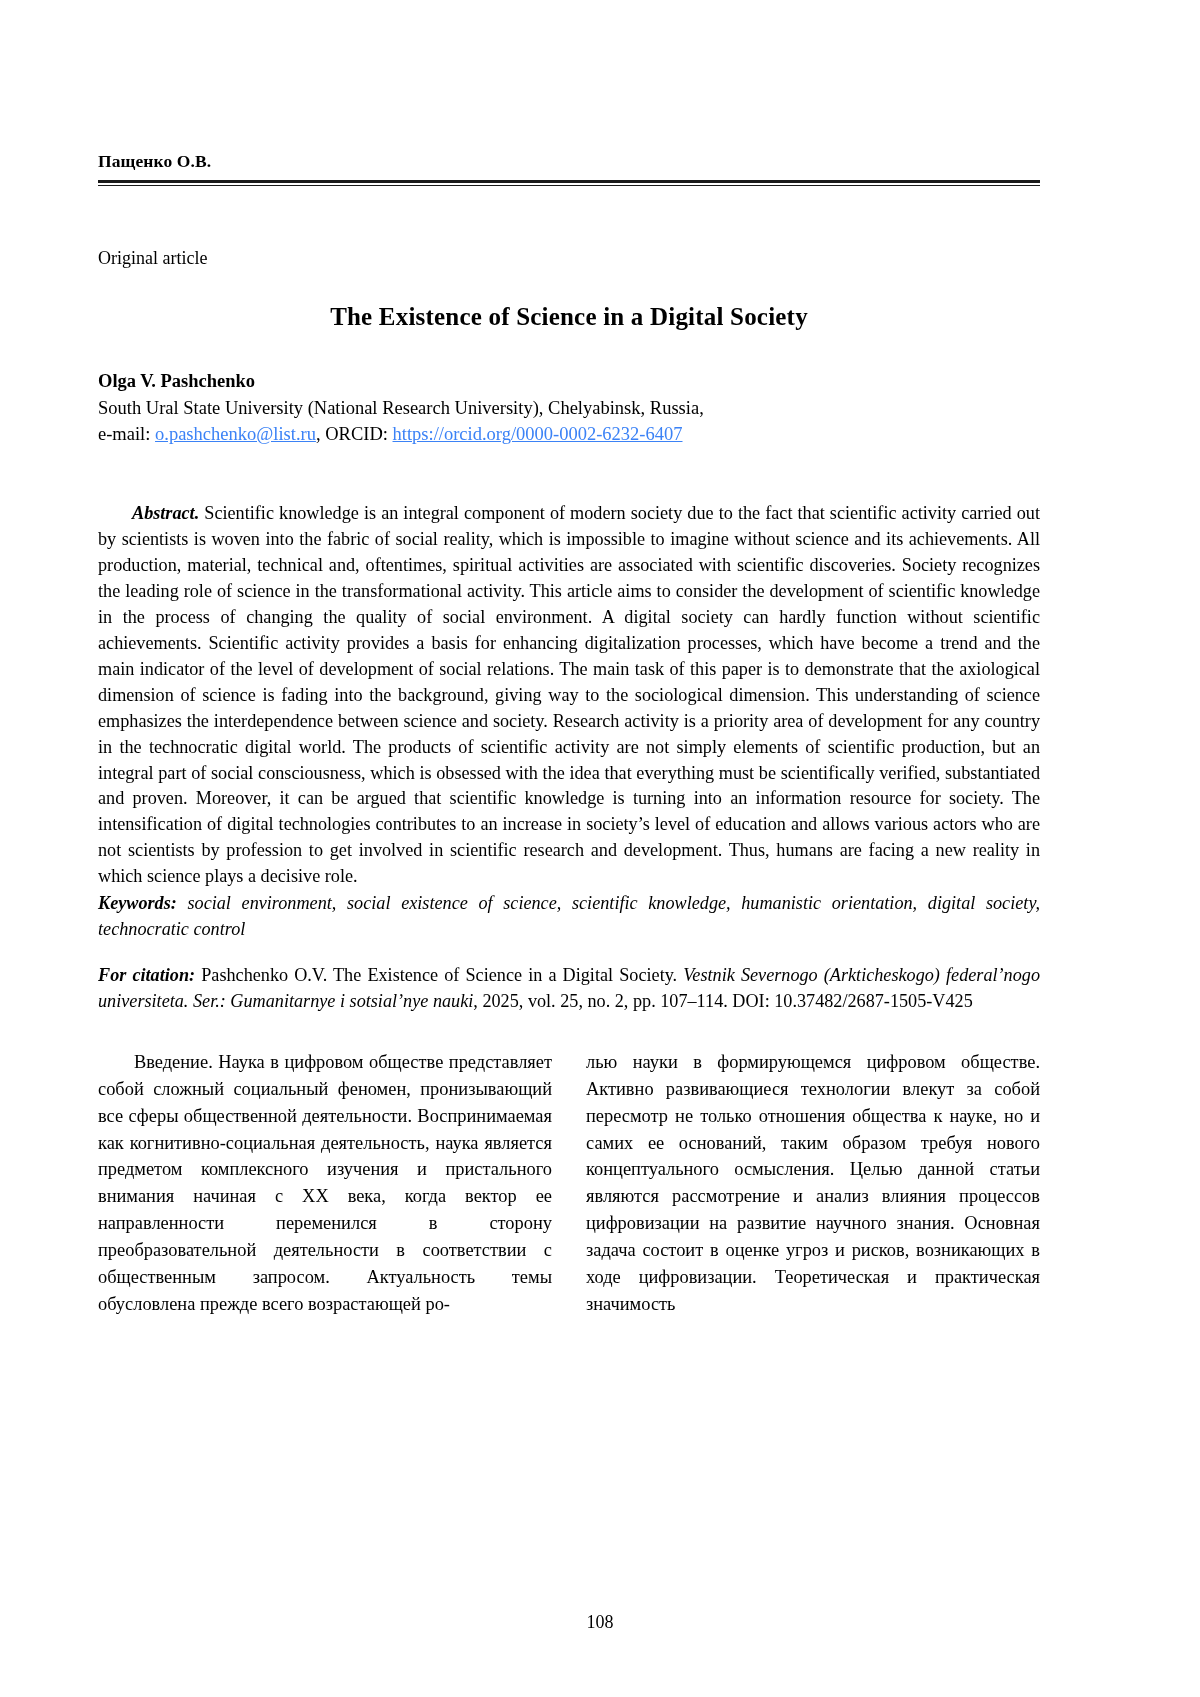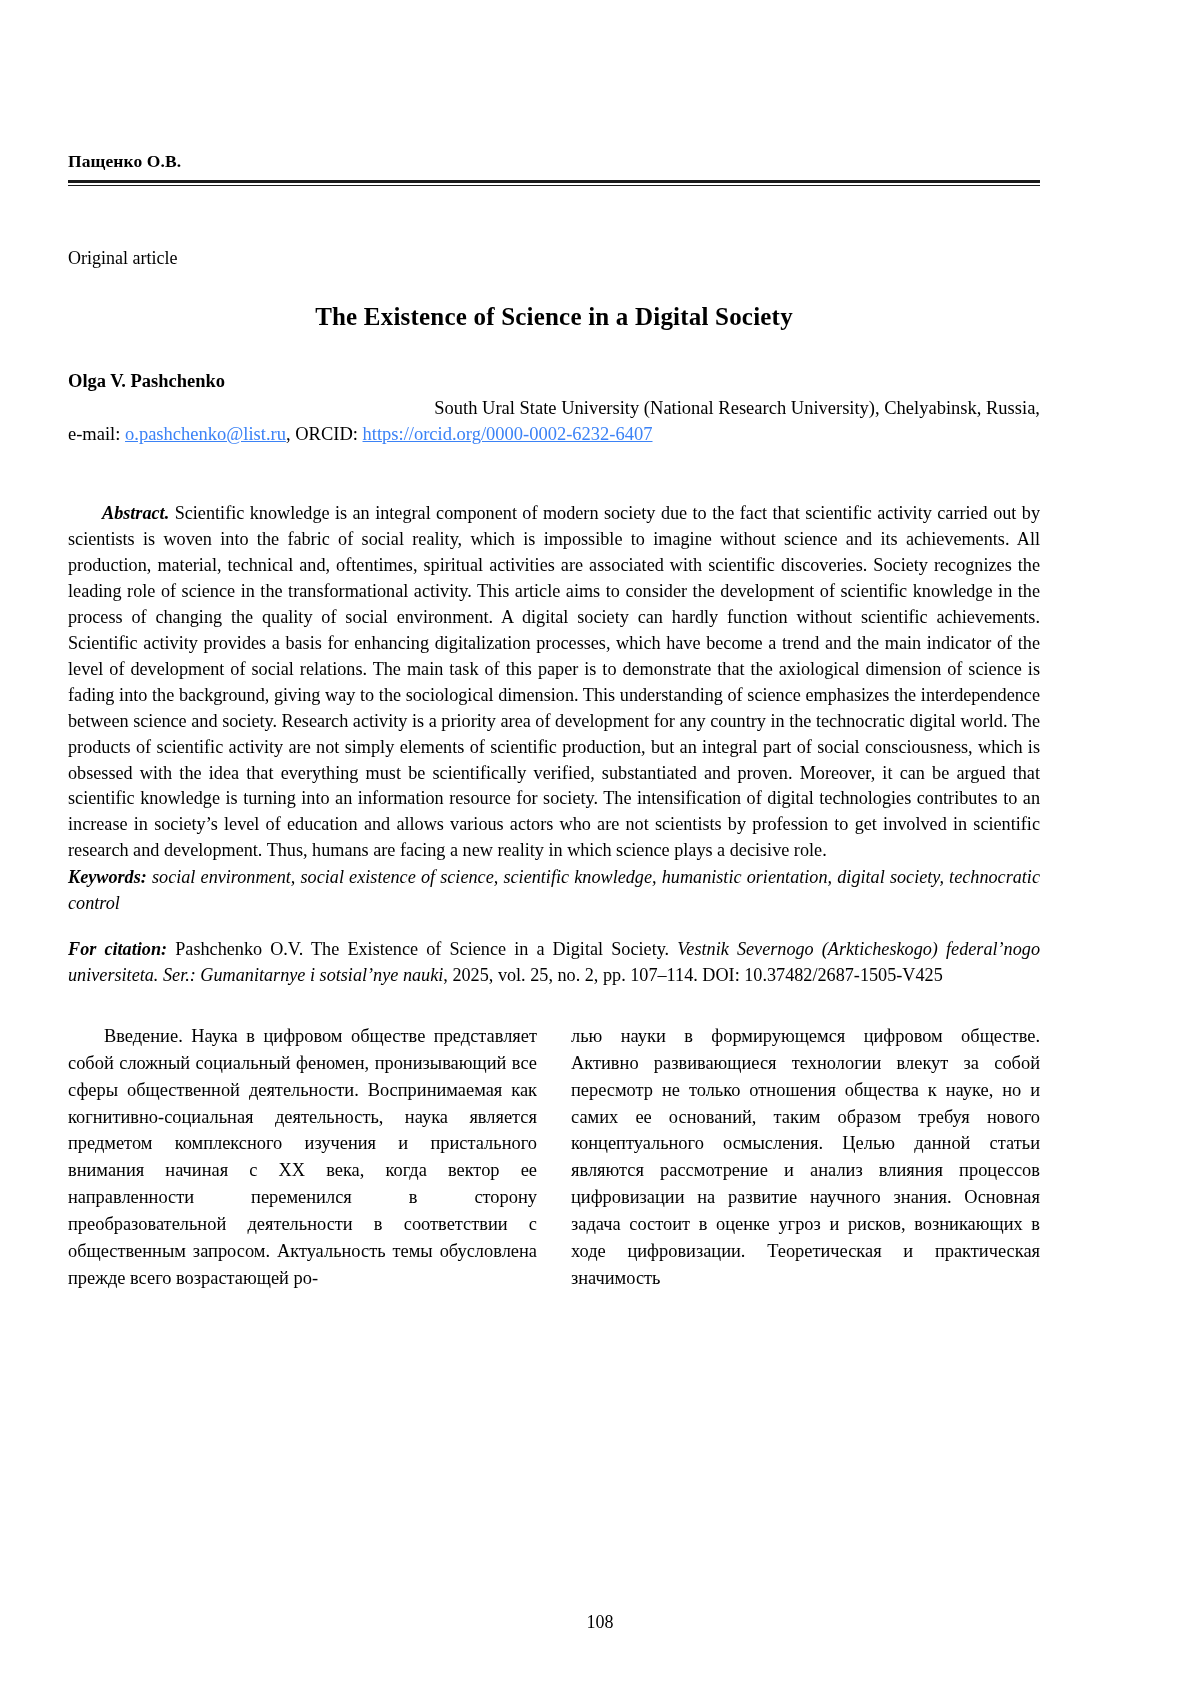--- a/index.html
+++ b/index.html
@@ -13,21 +13,21 @@
     font-family: "Liberation Serif", serif;
     color: #000000;
     position: relative;
   }
   .page {
     position: absolute;
     left: 0; top: 0;
     width: 1200px;
     height: 1697px;
     box-sizing: border-box;
-    padding: 150px 160px 60px 68px;
+    padding: 150px 160px 60px 98px;
   }
 
   
   .runhead-author {
     font-weight: bold;
     font-size: 17.5px;
     line-height: 1.35;
     letter-spacing: .1px;
   }
   .runhead-title {
@@ -58,21 +58,20 @@
   }
   .author-name {
     margin-top: 40px;
     font-weight: bold;
     font-size: 18.5px;
   }
   .affiliation {
     margin-top: 3px;
     font-size: 18.5px;
     line-height: 1.42;
-    text-align: right;
   }
   .email-line {
     font-size: 18.5px;
     line-height: 1.42;
   }
   a.link {
     color: #3b82f6;
     text-decoration: underline;
   }
 

